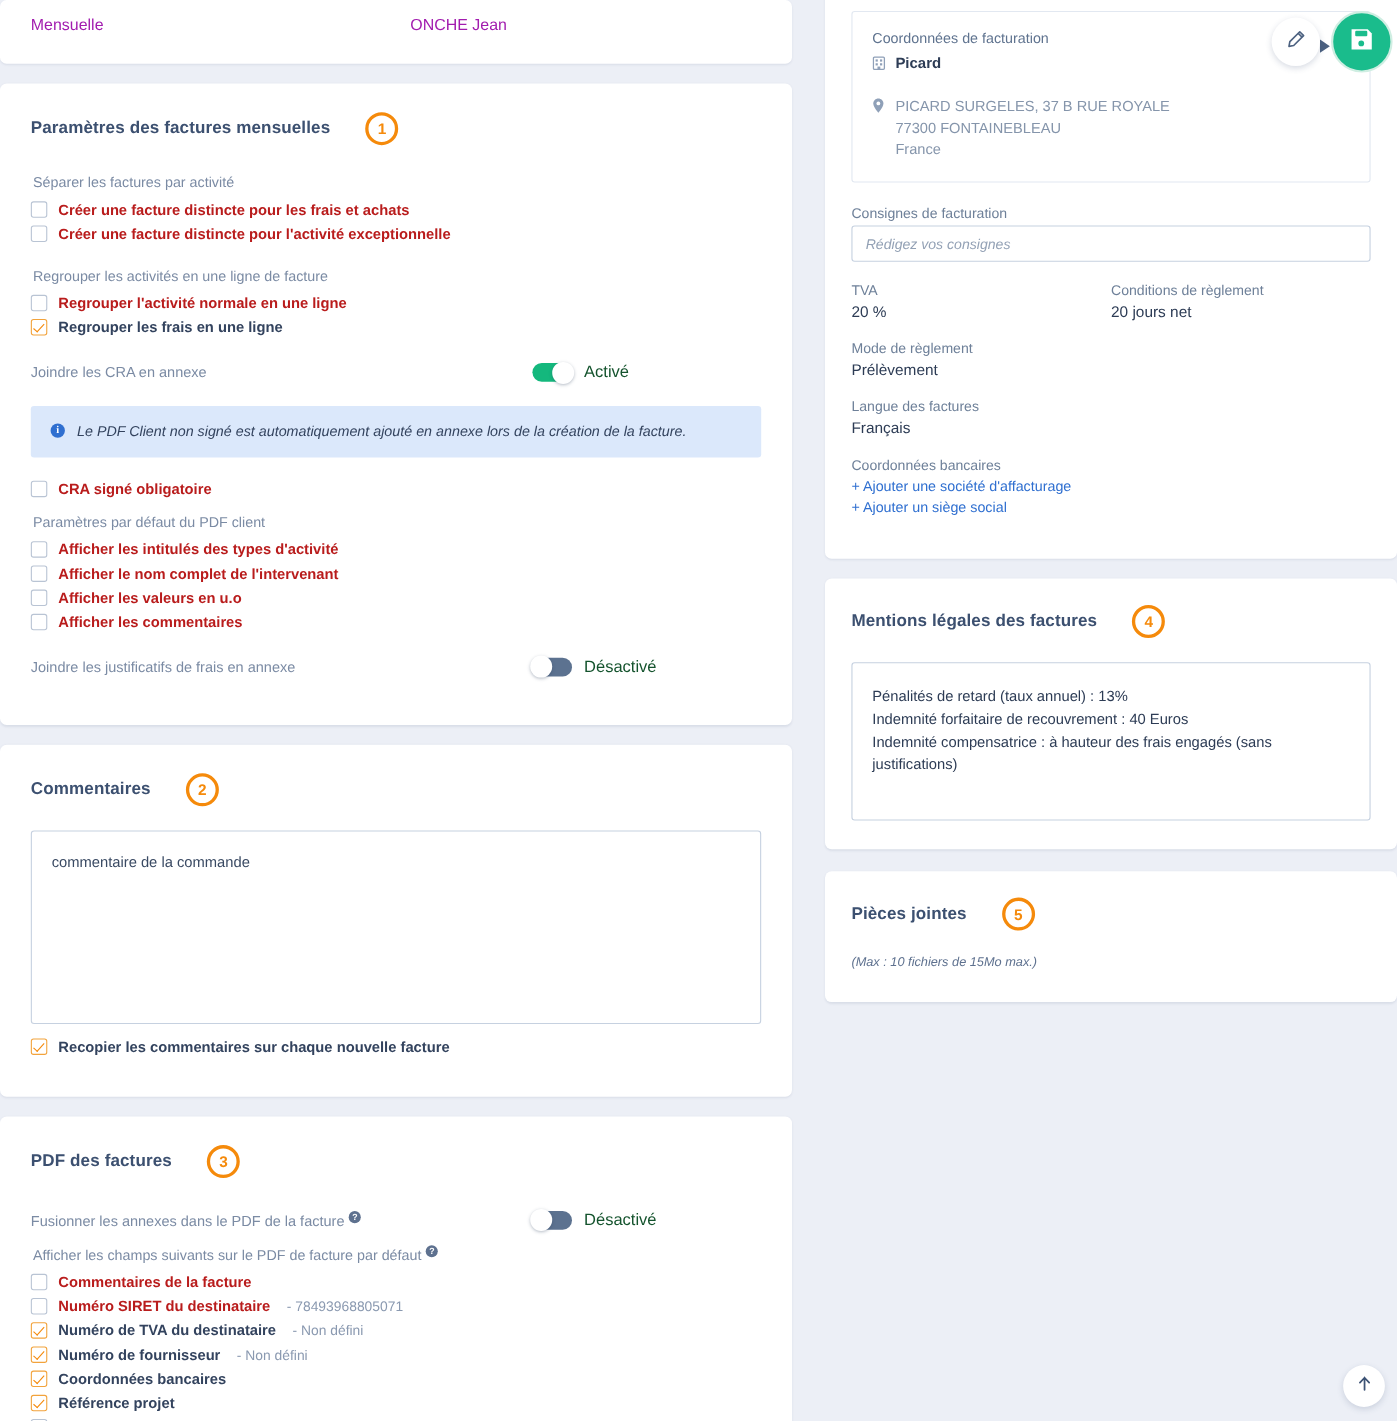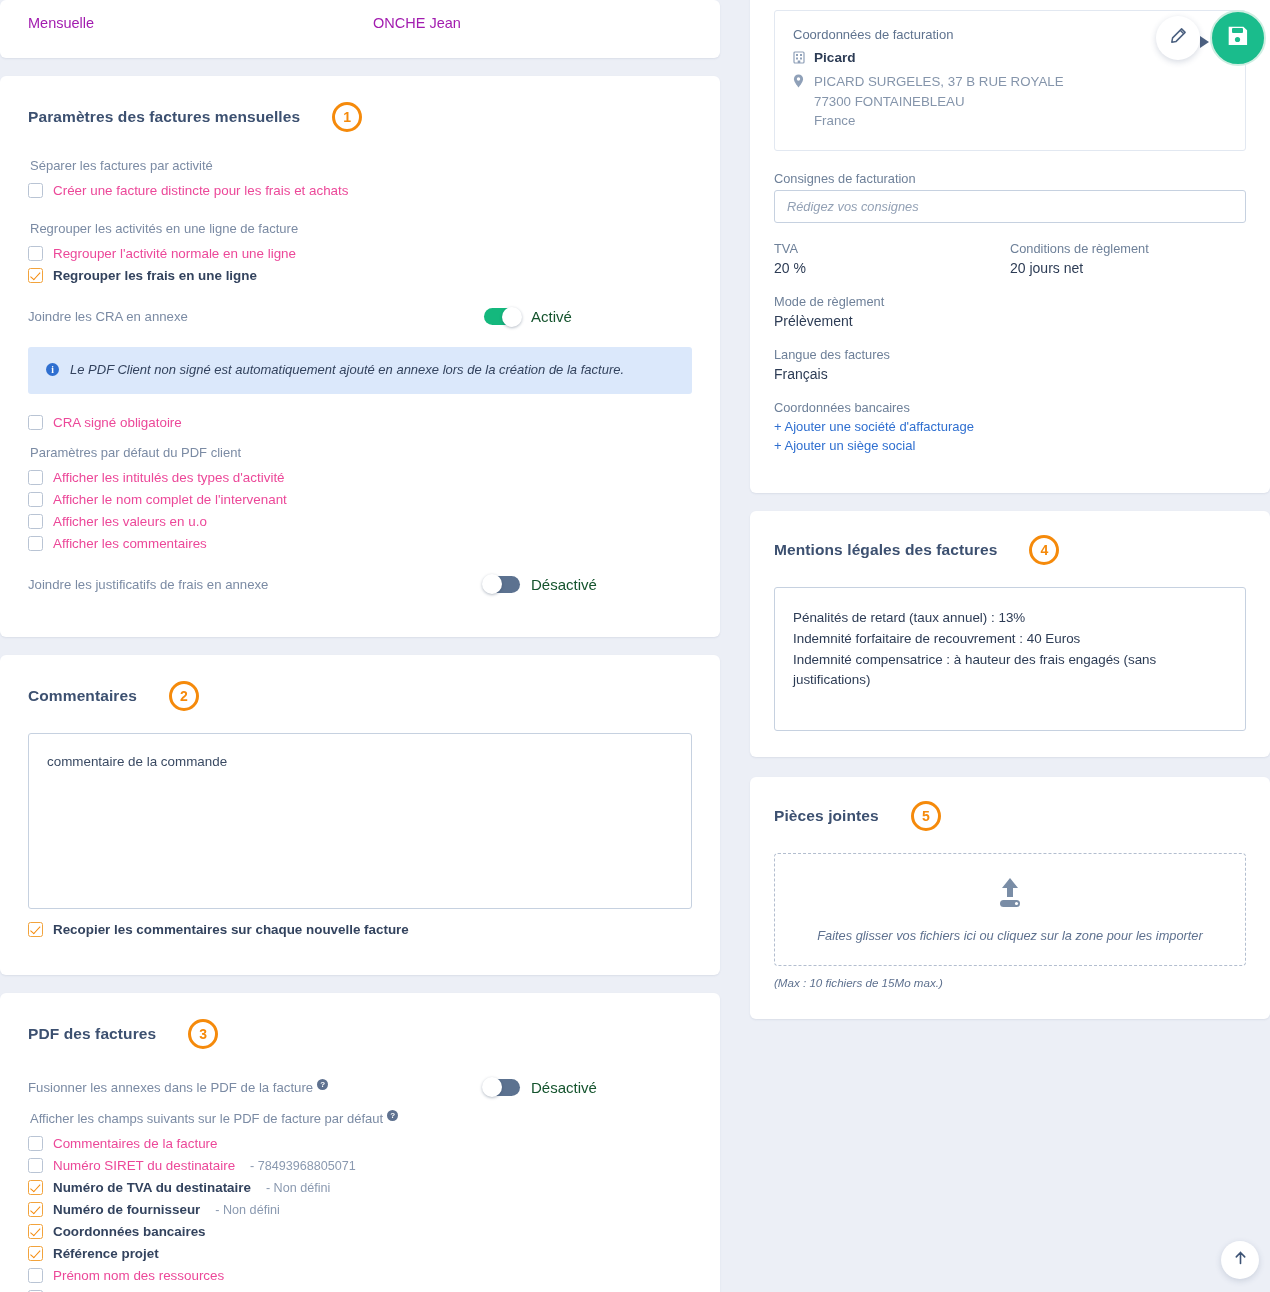--- a/index.html
+++ b/index.html
@@ -98,21 +98,22 @@
     content: "";
     position: absolute;
     left: 4px; top: 1px;
     width: 4px; height: 8.5px;
     border: solid #f58a0b;
     border-width: 0 1.8px 1.8px 0;
     transform: rotate(42deg);
   }
   .chk-label {
     font-size: 13.4px;
-    color: #ec4899;
+    color: #b91c1c;
+    font-weight: bold;
   }
   .chk-row.on .chk-label { font-weight: bold; color: #33435e; }
   .chk-sub {
     font-size: 12.6px;
     color: #8a99b0;
     margin-left: 5px;
   }
 
   .toggle-row {
     display: flex;
@@ -371,20 +372,24 @@
           <div class="card-title">Paramètres des factures mensuelles</div>
           <div class="badge">1</div>
         </div>
 
         <div class="group-label">Séparer les factures par activité</div>
 
         <div class="chk-row">
           <span class="chk"></span>
           <span class="chk-label">Créer une facture distincte pour les frais et achats</span>
         </div>
+        <div class="chk-row">
+          <span class="chk"></span>
+          <span class="chk-label">Créer une facture distincte pour l'activité exceptionnelle</span>
+        </div>
 
         <div class="group-label gap-top">Regrouper les activités en une ligne de facture</div>
 
         <div class="chk-row">
           <span class="chk"></span>
           <span class="chk-label">Regrouper l'activité normale en une ligne</span>
         </div>
         <div class="chk-row on">
           <span class="chk on"></span>
           <span class="chk-label">Regrouper les frais en une ligne</span>
@@ -529,21 +534,21 @@
     </div>
   </div>
 
   <div class="col-right">
 
     <div class="card right-card" style="margin-top:-12px">
       <div class="right-inner">
 
         <div class="addr-box">
           <div class="addr-title">Coordonnées de facturation</div>
-          <div class="addr-line" style="margin-bottom:3px">
+          <div class="addr-line" style="margin-bottom:18px">
             <span class="ico-sm">
               <svg width="12" height="13" viewBox="0 0 12 13">
                   <rect x="1" y="1" width="10" height="11" rx="1" fill="none" stroke="#8fa0b8" stroke-width="1.2"></rect>
                   <rect x="3" y="3" width="2" height="2" fill="#8fa0b8"></rect>
                   <rect x="7" y="3" width="2" height="2" fill="#8fa0b8"></rect>
                   <rect x="3" y="6.5" width="2" height="2" fill="#8fa0b8"></rect>
                   <rect x="7" y="6.5" width="2" height="2" fill="#8fa0b8"></rect>
                   <rect x="4.7" y="9.5" width="2.6" height="2.5" fill="#8fa0b8"></rect>
                 </svg>
             </span>
@@ -615,30 +620,20 @@
           <div class="legal-line">Indemnité compensatrice : à hauteur des frais engagés (sans justifications)</div>
         </div>
       </div>
     </div>
 
     <div class="card right-card" style="margin-top:20px">
       <div class="right-inner" style="padding:24px 24px 30px 24px">
         <div class="card-title-row" style="margin-bottom:22px">
           <div class="card-title">Pièces jointes</div>
           <div class="badge">5</div>
-        </div>
-        <div class="drop-zone">
-          <span>
-            <svg width="38" height="34" viewBox="0 0 38 34">
-              <path d="M19 2 L27 12 L22 12 L22 21 L16 21 L16 12 L11 12 Z" fill="#7a8da6"></path>
-              <rect x="9" y="24" width="20" height="7" rx="3.5" fill="#7a8da6"></rect>
-              <circle cx="25.5" cy="27.5" r="1.6" fill="#ffffff"></circle>
-            </svg>
-          </span>
-          <span class="drop-text">Faites glisser vos fichiers ici ou cliquez sur la zone pour les importer</span>
         </div>
         <div class="drop-note">(Max : 10 fichiers de 15Mo max.)</div>
       </div>
     </div>
 
   </div>
 
   <div class="fab-caret"></div>
   <div class="fab-edit">
     <span>

